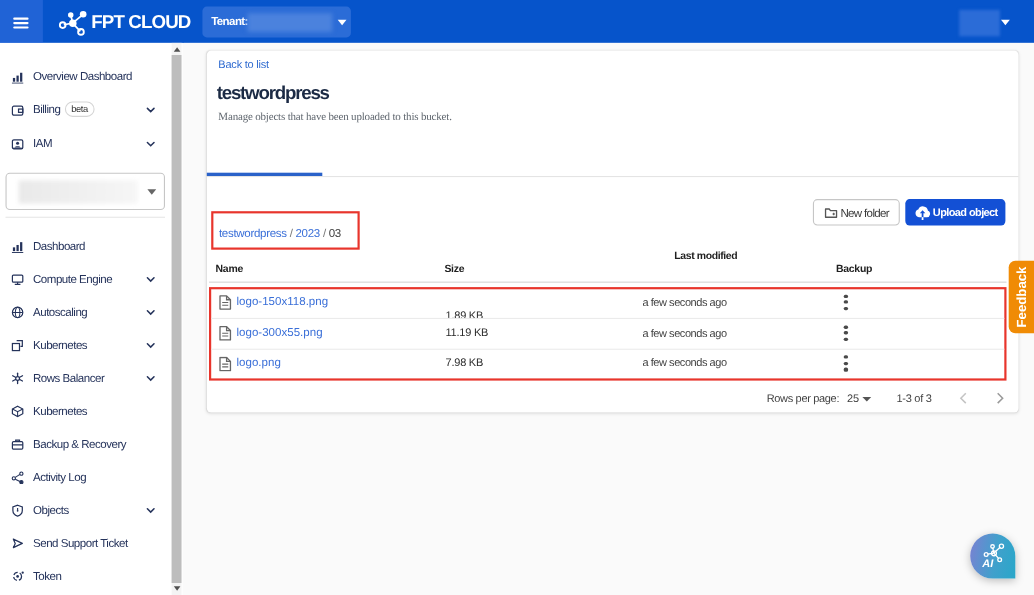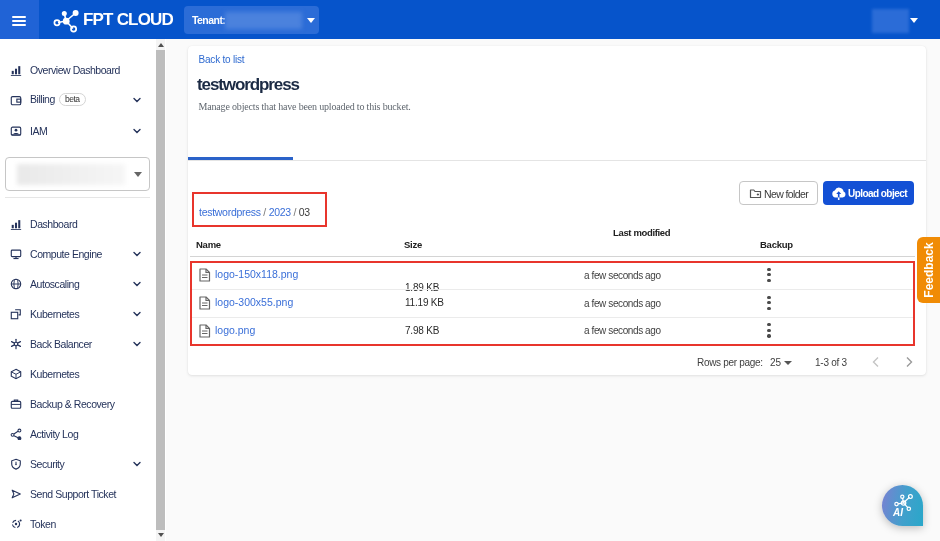--- a/index.html
+++ b/index.html
@@ -161,21 +161,21 @@
   </div>
       <div class="sitem" style="top:290px">
     <svg class="sicon" width="12" height="12" viewBox="0 0 14 14">
           <g stroke="#25335b" stroke-width="1.4" stroke-linecap="round">
             <line x1="7" y1="1.5" x2="7" y2="12.5"></line>
             <line x1="1.8" y1="4.2" x2="12.2" y2="9.8"></line>
             <line x1="12.2" y1="4.2" x2="1.8" y2="9.8"></line>
           </g>
           <circle cx="7" cy="7" r="2" fill="#fff" stroke="#25335b" stroke-width="1.3"></circle>
         </svg>
-    <span class="slabel">Back Balancer</span>
+    <span class="slabel">Rows Balancer</span>
     <svg class="schev" width="10" height="10" viewBox="0 0 10 10">
           <polyline points="2,3.5 5,6.5 8,3.5" fill="none" stroke="#25335b" stroke-width="1.4" stroke-linecap="round"></polyline>
         </svg>
   </div>
       <div class="sitem" style="top:320px">
     <svg class="sicon" width="12" height="12" viewBox="0 0 14 14">
           <path d="M7 1.5 L12.5 4.5 L12.5 9.5 L7 12.5 L1.5 9.5 L1.5 4.5 Z" fill="none" stroke="#25335b" stroke-width="1.3"></path>
           <path d="M1.5 4.5 L7 7.3 L12.5 4.5 M7 7.3 L7 12.5" fill="none" stroke="#25335b" stroke-width="1.1"></path>
         </svg>
     <span class="slabel">Kubernetes</span>
@@ -202,21 +202,21 @@
         </svg>
     <span class="slabel">Activity Log</span>
 
   </div>
       <div class="sitem" style="top:410px">
     <svg class="sicon" width="12" height="12" viewBox="0 0 14 14">
           <path d="M7 1.5 L12 3.3 V7 c0 3-2.2 5-5 6 -2.8-1-5-3-5-6 V3.3 Z" fill="none" stroke="#25335b" stroke-width="1.3"></path>
           <line x1="7" y1="7.5" x2="7" y2="4.5" stroke="#25335b" stroke-width="1.2"></line>
           <circle cx="7" cy="7.5" r="0.9" fill="#25335b"></circle>
         </svg>
-    <span class="slabel">Security</span>
+    <span class="slabel">Objects</span>
     <svg class="schev" width="10" height="10" viewBox="0 0 10 10">
           <polyline points="2,3.5 5,6.5 8,3.5" fill="none" stroke="#25335b" stroke-width="1.4" stroke-linecap="round"></polyline>
         </svg>
   </div>
       <div class="sitem" style="top:440px">
     <svg class="sicon" width="12" height="12" viewBox="0 0 14 14">
           <path d="M2.5 2.5 L12 7 L2.5 11.5 L4.5 7 Z" fill="none" stroke="#25335b" stroke-width="1.3" stroke-linejoin="round"></path>
         </svg>
     <span class="slabel">Send Support Ticket</span>
 

